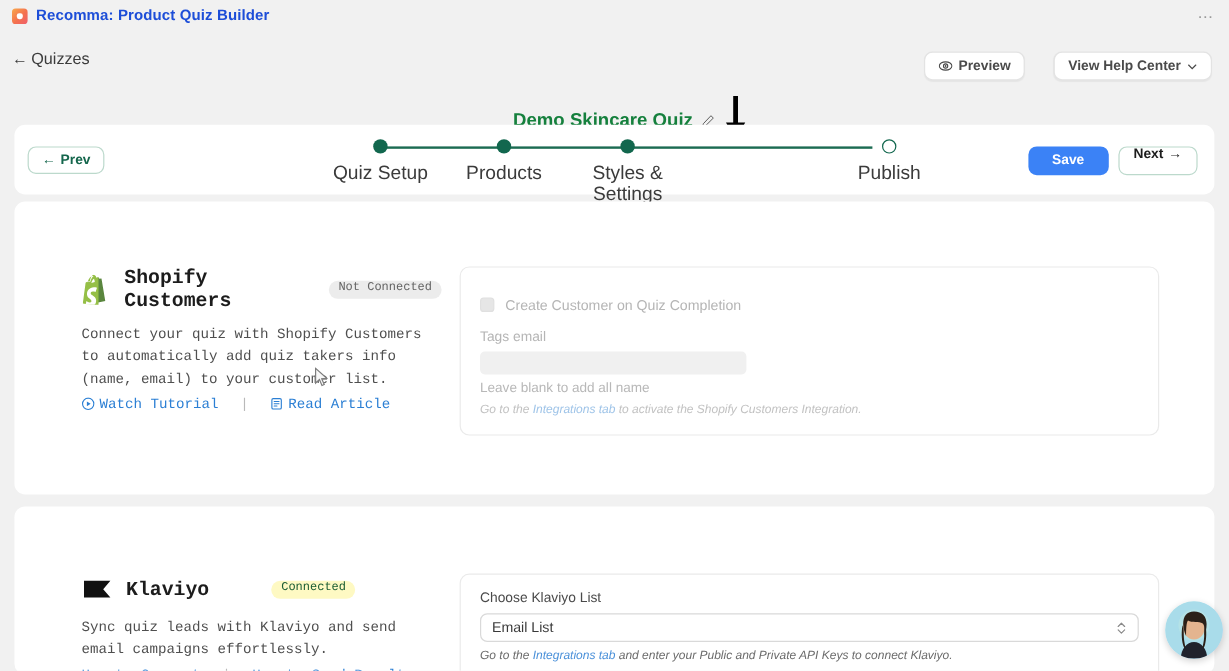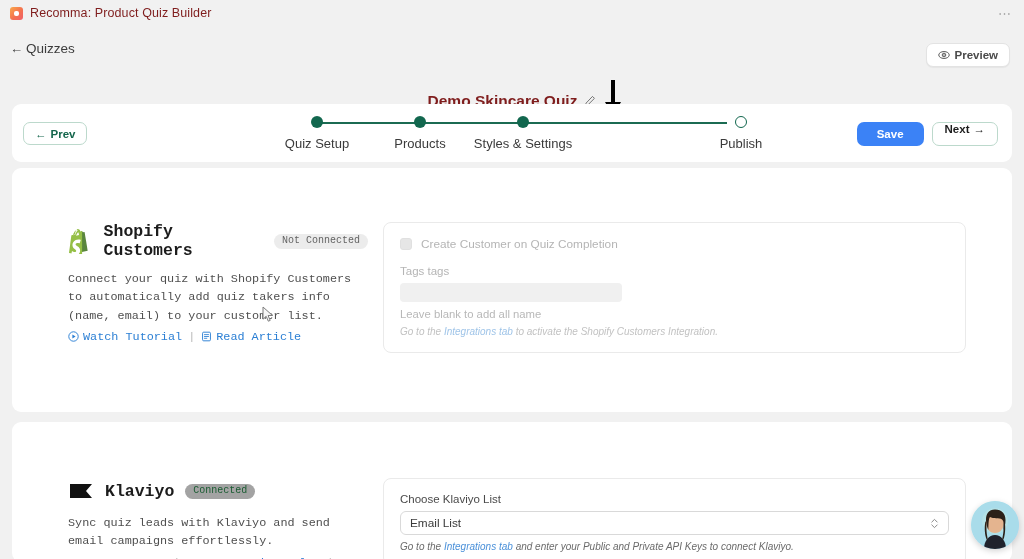--- a/index.html
+++ b/index.html
@@ -18,21 +18,21 @@
   }
   .app-icon {
     width: 13px; height: 13px; border-radius: 3px;
     background: linear-gradient(135deg, #f9a94b 0%, #f4714f 55%, #ef5f6b 100%);
     display: flex; align-items: center; justify-content: center;
     margin-right: 7px; flex: none;
   }
   .app-icon i {
     width: 5px; height: 5px; border-radius: 2px; background: #fff; display: block;
   }
-  .app-title { font-size: 12.5px; font-weight: normal; color: #7f1d1d; letter-spacing: .1px; }
+  .app-title { font-size: 12.5px; font-weight: bold; color: #1d4ed8; letter-spacing: .1px; }
   .kebab { margin-left: auto; color: #9a9a9a; font-size: 13px; letter-spacing: 1px; line-height: 1; }
 
   
   .subhead {
     position: absolute; top: 26px; left: 0; width: 1024px; height: 74px;
   }
   .back-link {
     position: absolute; left: 10px; top: 15px;
     font-size: 13.5px; color: #3c3c3c; display: flex; align-items: center; gap: 3px;
     cursor: pointer;
@@ -47,21 +47,21 @@
     padding: 0 11px; font-size: 11.5px; font-weight: bold; color: #4a4a4a;
     box-shadow: 0 1px 1px rgba(0,0,0,.05); cursor: pointer; white-space: nowrap;
   }
   .eye-ico { width: 12px; height: 12px; display: block; }
   .chev-sm { width: 9px; height: 9px; display: block; }
 
   .quiz-title-row {
     position: absolute; top: 66px; left: 0; width: 1024px;
     display: flex; justify-content: center; align-items: center; gap: 7px;
   }
-  .quiz-title { font-size: 15.5px; font-weight: bold; color: #7f1d1d; }
+  .quiz-title { font-size: 15.5px; font-weight: bold; color: #15803d; }
   .pencil { width: 12px; height: 12px; display: block; cursor: pointer; }
 
   
   .annot-arrow { position: absolute; left: 604px; top: 80px; width: 18px; height: 38px; }
 
   
   .stepcard {
     position: absolute; left: 12px; top: 104px; width: 1000px; height: 58px;
     background: #fff; border-radius: 9px;
   }
@@ -78,21 +78,21 @@
     position: absolute; left: 40px; top: 6px; width: 410px; height: 1.5px; background: #1b6b52;
   }
   .step {
     position: absolute; top: 0; width: 110px; margin-left: -55px; text-align: center;
   }
   .dot {
     width: 12px; height: 12px; border-radius: 50%;
     background: #12674e; margin: 0 auto; position: relative; z-index: 2;
   }
   .dot.hollow { background: #fff; border: 1.6px solid #12674e; }
-  .step-label { margin-top: 8px; font-size: 13px; color: #3b3b3b; }
+  .step-label { margin-top: 8px; font-size: 16px; color: #3b3b3b; }
   .right-actions {
     position: absolute; right: 14px; top: 18px; display: flex; gap: 8px; align-items: center;
   }
   .btn-save {
     background: #3b82f6; color: #fff; border: none; border-radius: 7px;
     height: 24px; padding: 0 20px; font-size: 11.5px; font-weight: bold; cursor: pointer;
   }
   .btn-next {
     background: #fff; border: 1px solid #bcd9cc; border-radius: 7px;
     height: 24px; padding: 0 12px; display: flex; align-items: flex-start; gap: 4px;
@@ -108,38 +108,38 @@
 
   .card-inner { position: absolute; left: 56px; top: 0; right: 50px; }
   .int-left { position: absolute; width: 300px; font-family: Liberation Mono, monospace; }
   .int-head { display: flex; align-items: center; gap: 11px; }
   .logo-wrap { width: 26px; height: 26px; display: flex; align-items: center; justify-content: center; }
   .int-name { font-size: 16.5px; font-weight: bold; color: #1c1c1c; }
   .badge {
     border-radius: 9px; padding: 2px 8px 3px; font-size: 10px; line-height: 1; white-space: nowrap;
   }
   .badge.grey { background: #ececec; color: #646464; }
-  .badge.green { background: #a3a3a3; color: #1a5c32; }
+  .badge.green { background: #fef9c3; color: #1a5c32; margin-left: 41px; }
   .int-desc {
     margin-top: 10px; font-size: 11.8px; line-height: 1.55; color: #4f4f4f; width: 290px;
   }
   .int-links {
-    margin-top: 5px; display: flex; align-items: center; gap: 6px; flex-wrap: wrap;
+    margin-top: 5px; display: flex; align-items: center; gap: 18px; flex-wrap: wrap;
     font-size: 11.8px; color: #2b7fd4;
   }
   .int-links a { color: #2b7fd4; text-decoration: none; display: inline-flex; align-items: center; gap: 4px; cursor: pointer; }
   .sep { color: #b9b9b9; }
   .mini-ico { width: 11px; height: 11px; display: block; }
 
   .int-right {
     position: absolute; left: 315px; width: 583px;
     border: 1px solid #eaeaea; border-radius: 8px; padding: 14px 16px 15px;
   }
 
-  .chk-row { display: flex; align-items: center; gap: 9px; }
+  .chk-row { display: flex; align-items: center; gap: 9px; margin-top: 10px; }
   .chkbox {
     width: 12px; height: 12px; border-radius: 3px; background: #e6e6e6; border: 1px solid #e0e0e0;
   }
   .chk-label { font-size: 11.8px; color: #b5b5b5; }
   .field-label { margin-top: 14px; font-size: 11.5px; color: #b5b5b5; }
   .field-label.dark { color: #4a4a4a; }
   .input-disabled {
     margin-top: 6px; width: 222px; height: 19px; background: #f0f0f0; border-radius: 4px;
   }
   .helper { margin-top: 6px; font-size: 11.3px; color: #b8b8b8; }
@@ -188,20 +188,26 @@
     </div>
 
     <div class="head-actions">
       <div class="btn-white">
         <svg class="eye-ico" viewBox="0 0 16 16">
           <ellipse cx="8" cy="8" rx="7" ry="4.6" fill="none" stroke="#4a4a4a" stroke-width="1.2"></ellipse>
           <circle cx="8" cy="8" r="2.4" fill="none" stroke="#4a4a4a" stroke-width="1.2"></circle>
           <circle cx="8" cy="8" r="1" fill="#4a4a4a"></circle>
         </svg>
         <span>Preview</span>
+      </div>
+      <div class="btn-white">
+        <span>View Help Center</span>
+        <svg class="chev-sm" viewBox="0 0 12 12">
+          <path d="M2 4.3 L6 8.2 L10 4.3" fill="none" stroke="#4a4a4a" stroke-width="1.4" stroke-linecap="round"></path>
+        </svg>
       </div>
     </div>
 
     <div class="quiz-title-row">
       <span class="quiz-title">Demo Skincare Quiz</span>
       <svg class="pencil" viewBox="0 0 16 16">
         <path d="M11.3 1.9 13.9 4.5 5.2 13.2 2 14 2.8 10.8Z" fill="none" stroke="#5a5a5a" stroke-width="1.1" stroke-linejoin="round"></path>
       </svg>
     </div>
   </div>
@@ -282,21 +288,21 @@
             <span>Read Article</span>
           </a>
         </div>
       </div>
 
       <div class="int-right">
         <div class="chk-row">
           <span class="chkbox"></span>
           <span class="chk-label">Create Customer on Quiz Completion</span>
         </div>
-        <div class="field-label">Tags tags</div>
+        <div class="field-label">Tags email</div>
         <div class="input-disabled"></div>
         <div class="helper">Leave blank to add all name</div>
         <div class="note muted">
           <span>Go to the </span><a>Integrations tab</a><span> to activate the Shopify Customers Integration.</span>
         </div>
       </div>
     </div>
   </div>
 
   <div class="card" id="card-klaviyo">

